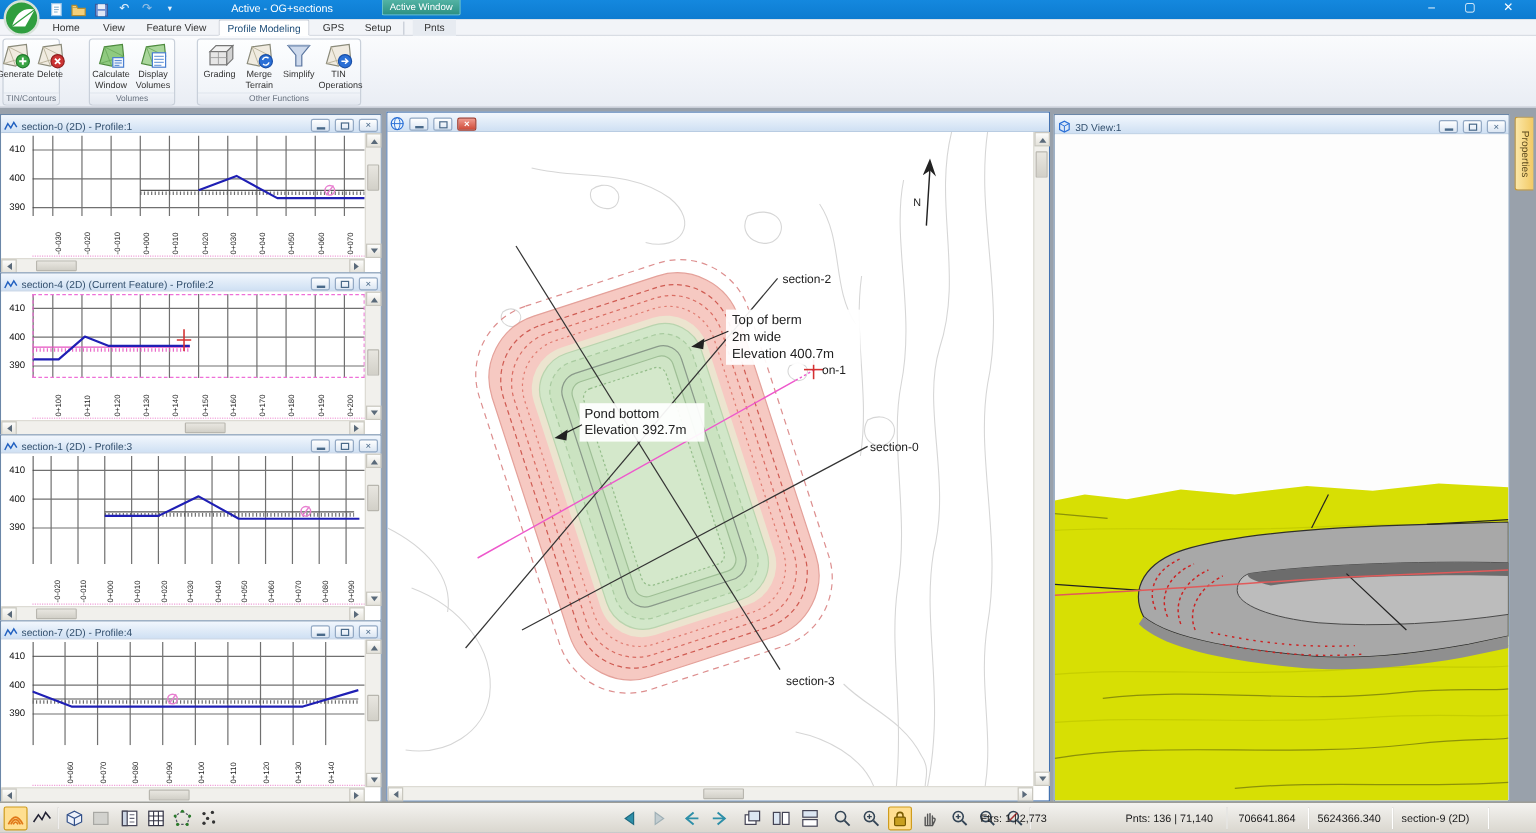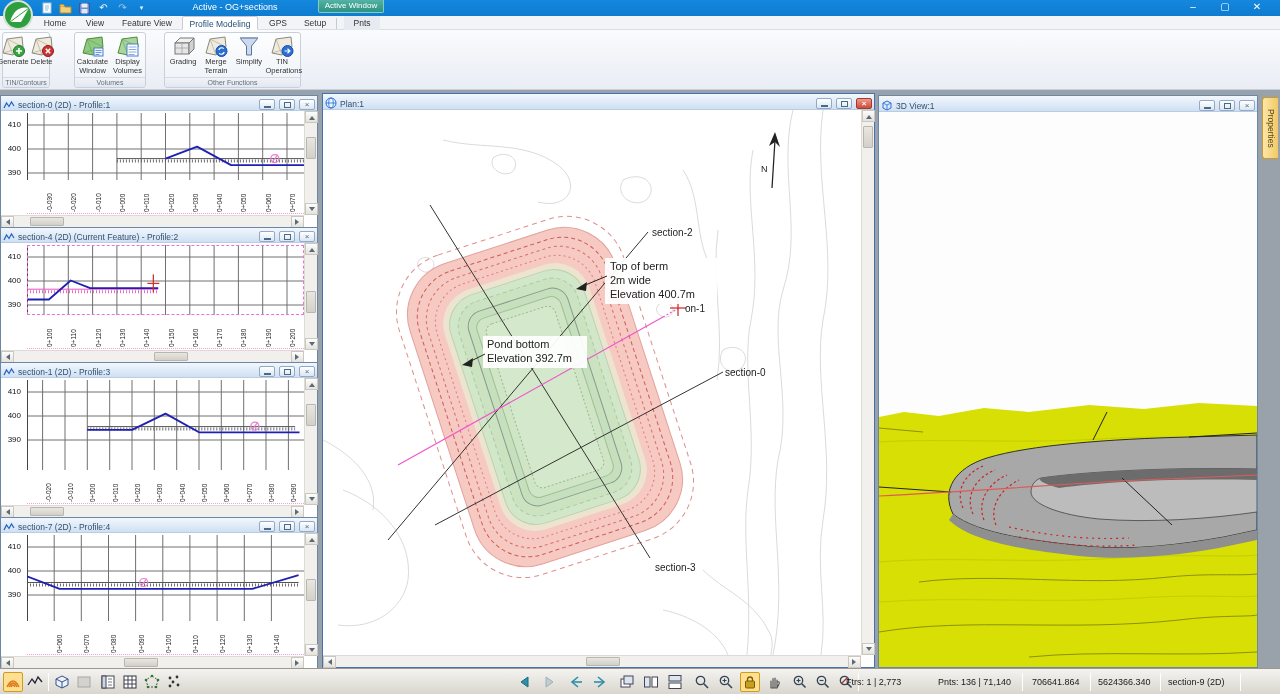--- a/index.html
+++ b/index.html
@@ -535,21 +535,20 @@
     </div>
   </div>
 
   <div class="mwin" style="left:322px;top:93px;width:553px;height:575px;border-color:#4472b0;">
     <div class="mtitle" style="height:16px;">
       <svg width="12" height="12" viewBox="0 0 12 12">
         <circle cx="6" cy="6" r="5" fill="#eaf4fd" stroke="#2a6fd6"></circle>
           <ellipse cx="6" cy="6" rx="2.3" ry="5" fill="none" stroke="#2a6fd6" stroke-width="0.8"></ellipse>
           <path d="M1 6h10" stroke="#2a6fd6" stroke-width="0.8"></path>
       </svg>
-      <span class="ttext">Plan:1</span>
       <span class="wbtn">
           <span class="bar"></span>
         </span>
       <span class="wbtn">
           <span class="box"></span>
         </span>
       <span class="wbtn red">
           <span class="xg">×</span>
         </span>
     </div>
@@ -852,21 +851,21 @@
     </div>
     <div class="sicon" style="left:836px;">
       <svg width="18" height="18" viewBox="0 0 18 18">
           <circle cx="7.5" cy="7.5" r="4.2" fill="none" stroke="#345" stroke-width="1.3"></circle>
           <line x1="4.5" y1="10.5" x2="10.5" y2="4.5" stroke="#a33" stroke-width="1.3"></line>
           <line x1="10.8" y1="10.8" x2="14.5" y2="14.5" stroke="#345" stroke-width="1.6"></line>
         </svg>
     </div>
 
     <div class="sdiv" style="left:858px;"></div>
-    <span class="stext" style="left:846px;">Ftrs: 1 | 2,773</span>
+    <span class="stext" style="left:817px;">Ftrs: 1 | 2,773</span>
     <span class="stext" style="left:938px;">Pnts: 136 | 71,140</span>
     <div class="sdiv" style="left:1022px;"></div>
     <span class="stext" style="left:1032px;">706641.864</span>
     <div class="sdiv" style="left:1090px;"></div>
     <span class="stext" style="left:1098px;">5624366.340</span>
     <div class="sdiv" style="left:1160px;"></div>
     <span class="stext" style="left:1168px;">section-9 (2D)</span>
     <div class="sdiv" style="left:1240px;"></div>
   </div>
 

